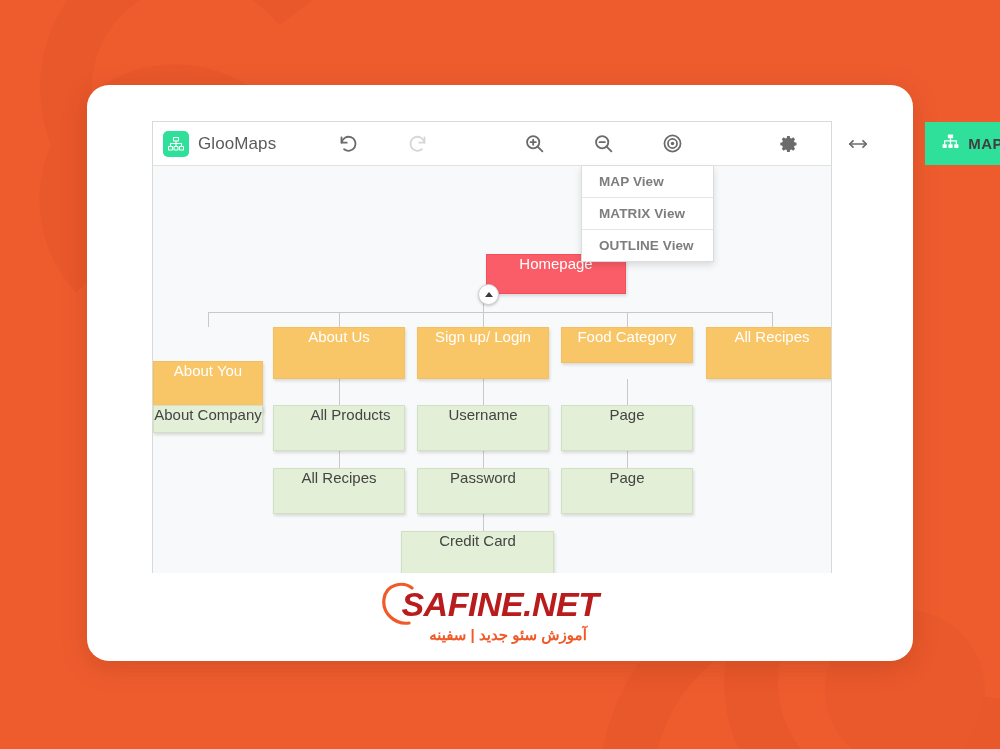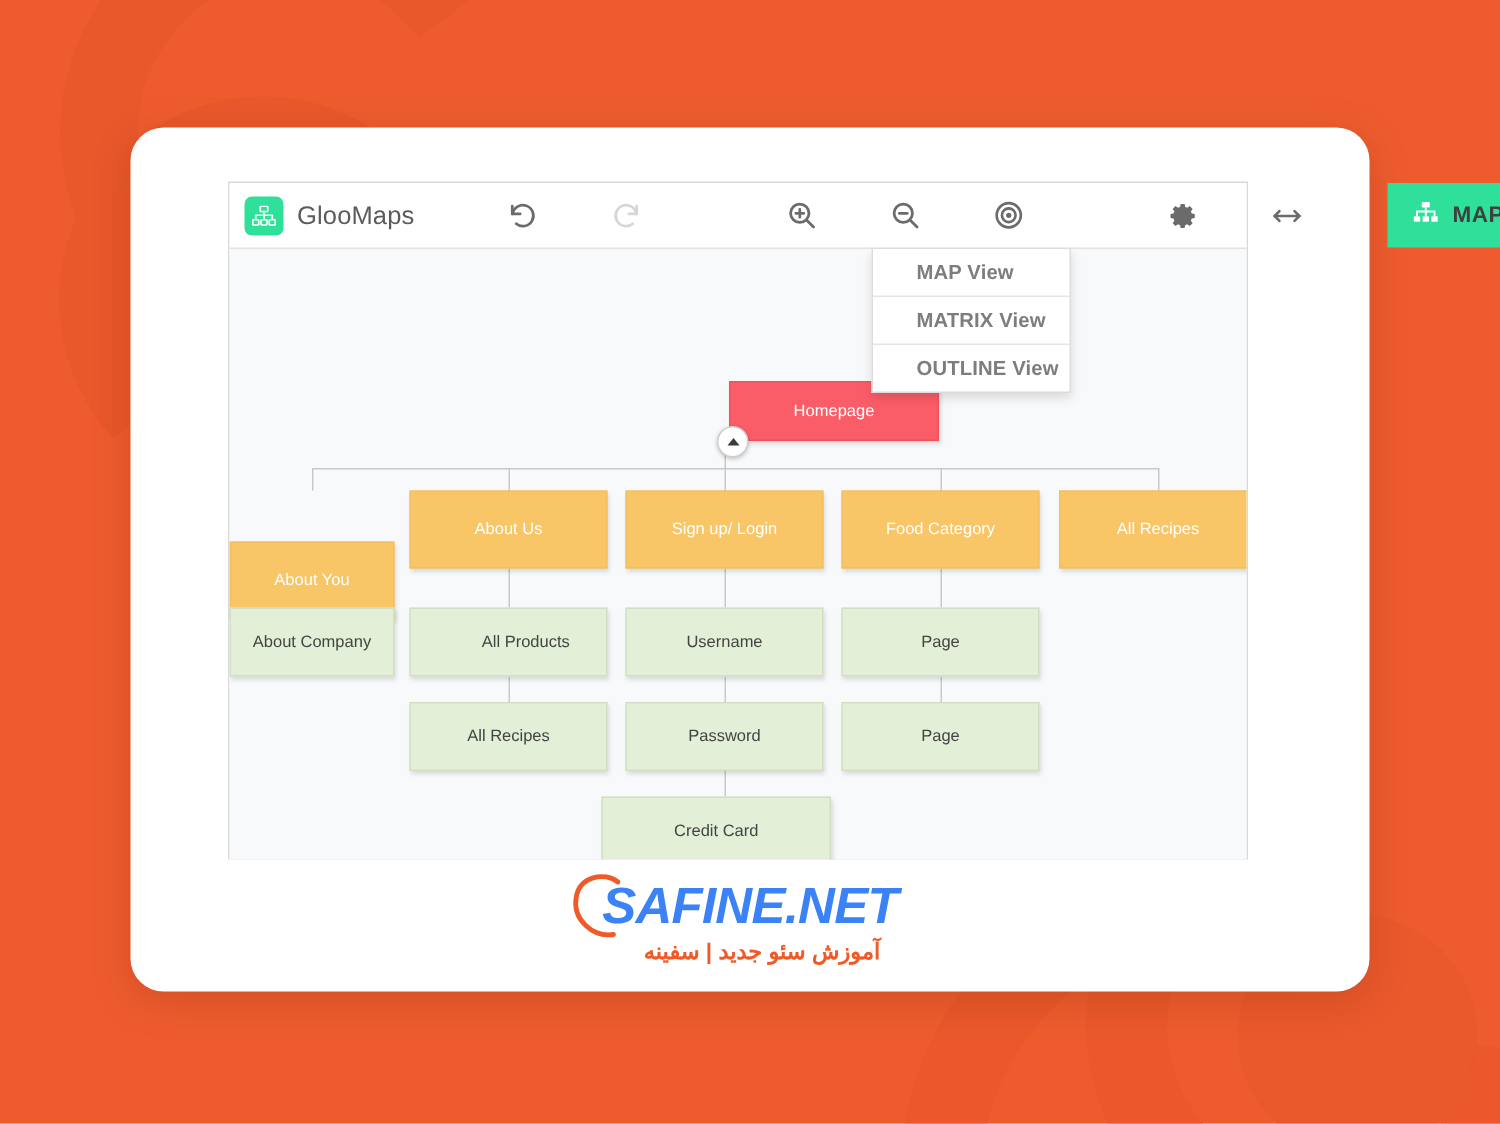--- a/index.html
+++ b/index.html
@@ -115,21 +115,21 @@
     left: 428px;
     top: 44px;
     width: 131px;
     background: #ffffff;
     border: 1px solid #dcdcdc;
     border-top: none;
     box-shadow: 0 3px 7px rgba(0,0,0,.13);
     z-index: 40;
   }
   .dd-item {
-    padding: 8px 29px;
+    padding: 8px 17px;
     font-size: 13.5px;
     font-weight: bold;
     color: #7d7d7d;
     border-bottom: 1px solid #e4e4e4;
     cursor: pointer;
     letter-spacing: .1px;
     white-space: nowrap;
   }
   .dd-item:last-child { border-bottom: none; }
 
@@ -138,23 +138,23 @@
     position: relative;
     height: 407px;
     background: #f8f9fa;
     overflow: hidden;
   }
 
   .node {
     position: absolute;
     box-sizing: border-box;
     display: flex;
-    align-items: center;
+    align-items: flex-start;
     justify-content: center;
-    font-size: 11px;
+    font-size: 15px;
     box-shadow: 1px 2px 3px rgba(0,0,0,.13);
   }
   .node-home {
     background: #fb5d68;
     color: #ffffff;
     border: 1px solid #f4505c;
   }
   .node-l1 {
     background: #f8c567;
     color: #ffffff;
@@ -203,21 +203,21 @@
     position: absolute;
     left: 0;
     right: 0;
     top: 502px;
     text-align: center;
   }
   #logo-wordmark {
     font-size: 34px;
     font-weight: bold;
     font-style: italic;
-    color: #3b82f6;
+    color: #b91c1c;
     letter-spacing: -0.5px;
     line-height: 1;
     display: inline-block;
     position: relative;
   }
   #logo-swoosh {
     position: absolute;
     left: -20px;
     top: -5px;
   }
@@ -376,28 +376,28 @@
 
       <div class="node node-l1" style="left:0px; top:161px; width:110px; height:52px;margin-top:34px;">
         <span>About You</span>
       </div>
       <div class="node node-l1" style="left:264px; top:161px; width:132px; height:52px;">
         <span>Sign up/ Login</span>
       </div>
       <div class="node node-l1" style="left:120px; top:161px; width:132px; height:52px;">
         <span>About Us</span>
       </div>
-      <div class="node node-l1" style="left:408px; top:161px; width:132px; height:52px;">
+      <div class="node node-l1" style="left:408px; top:161px; width:132px; height:36px;">
         <span>Food Category</span>
       </div>
       <div class="node node-l1" style="left:553px; top:161px; width:132px; height:52px;">
         <span>All Recipes</span>
       </div>
 
-      <div class="node node-l2" style="left:0px; top:239px; width:110px; height:46px;">
+      <div class="node node-l2" style="left:0px; top:239px; width:110px; height:28px;">
         <span>About Company</span>
       </div>
       <div class="node node-l2" style="left:120px; top:239px; width:132px; height:46px;padding-left:23px;">
         <span>All Products</span>
       </div>
       <div class="node node-l2" style="left:264px; top:239px; width:132px; height:46px;">
         <span>Username</span>
       </div>
       <div class="node node-l2" style="left:408px; top:239px; width:132px; height:46px;">
         <span>Page</span>

